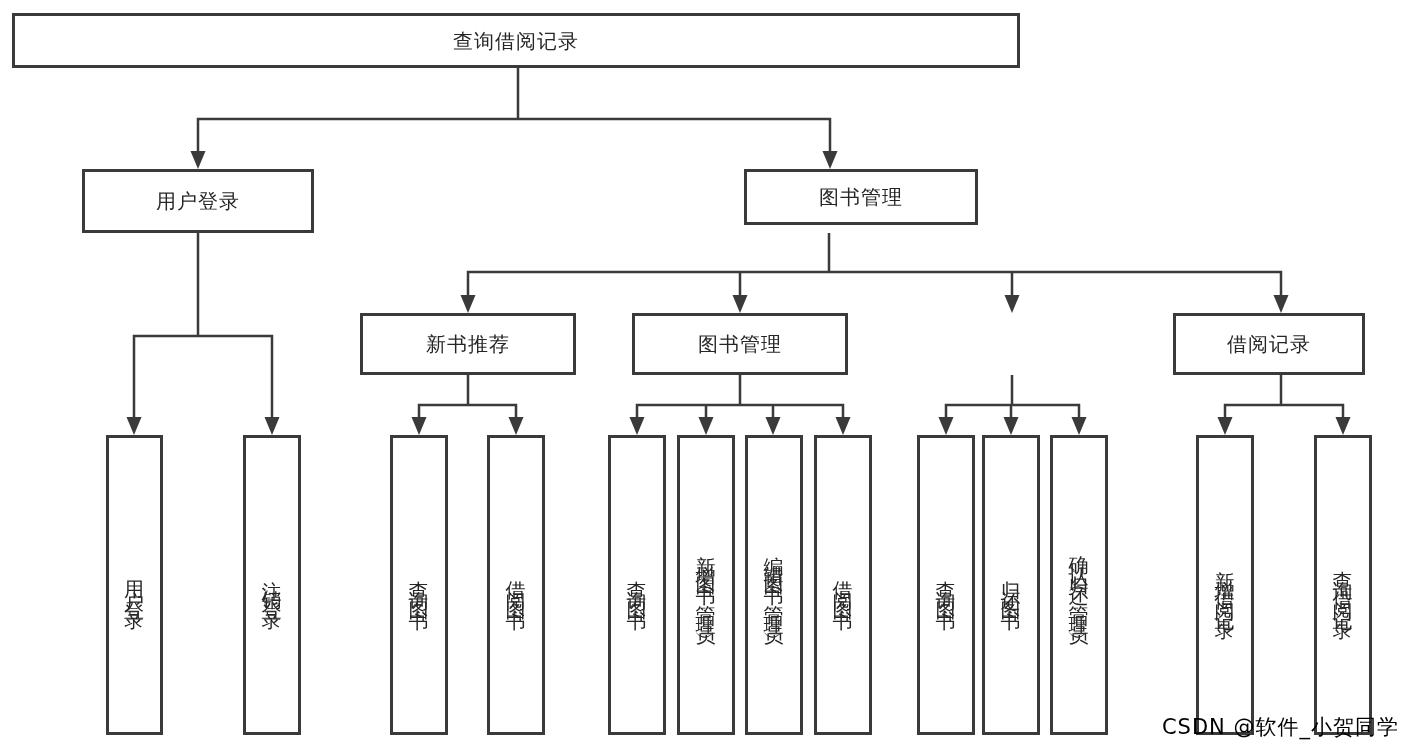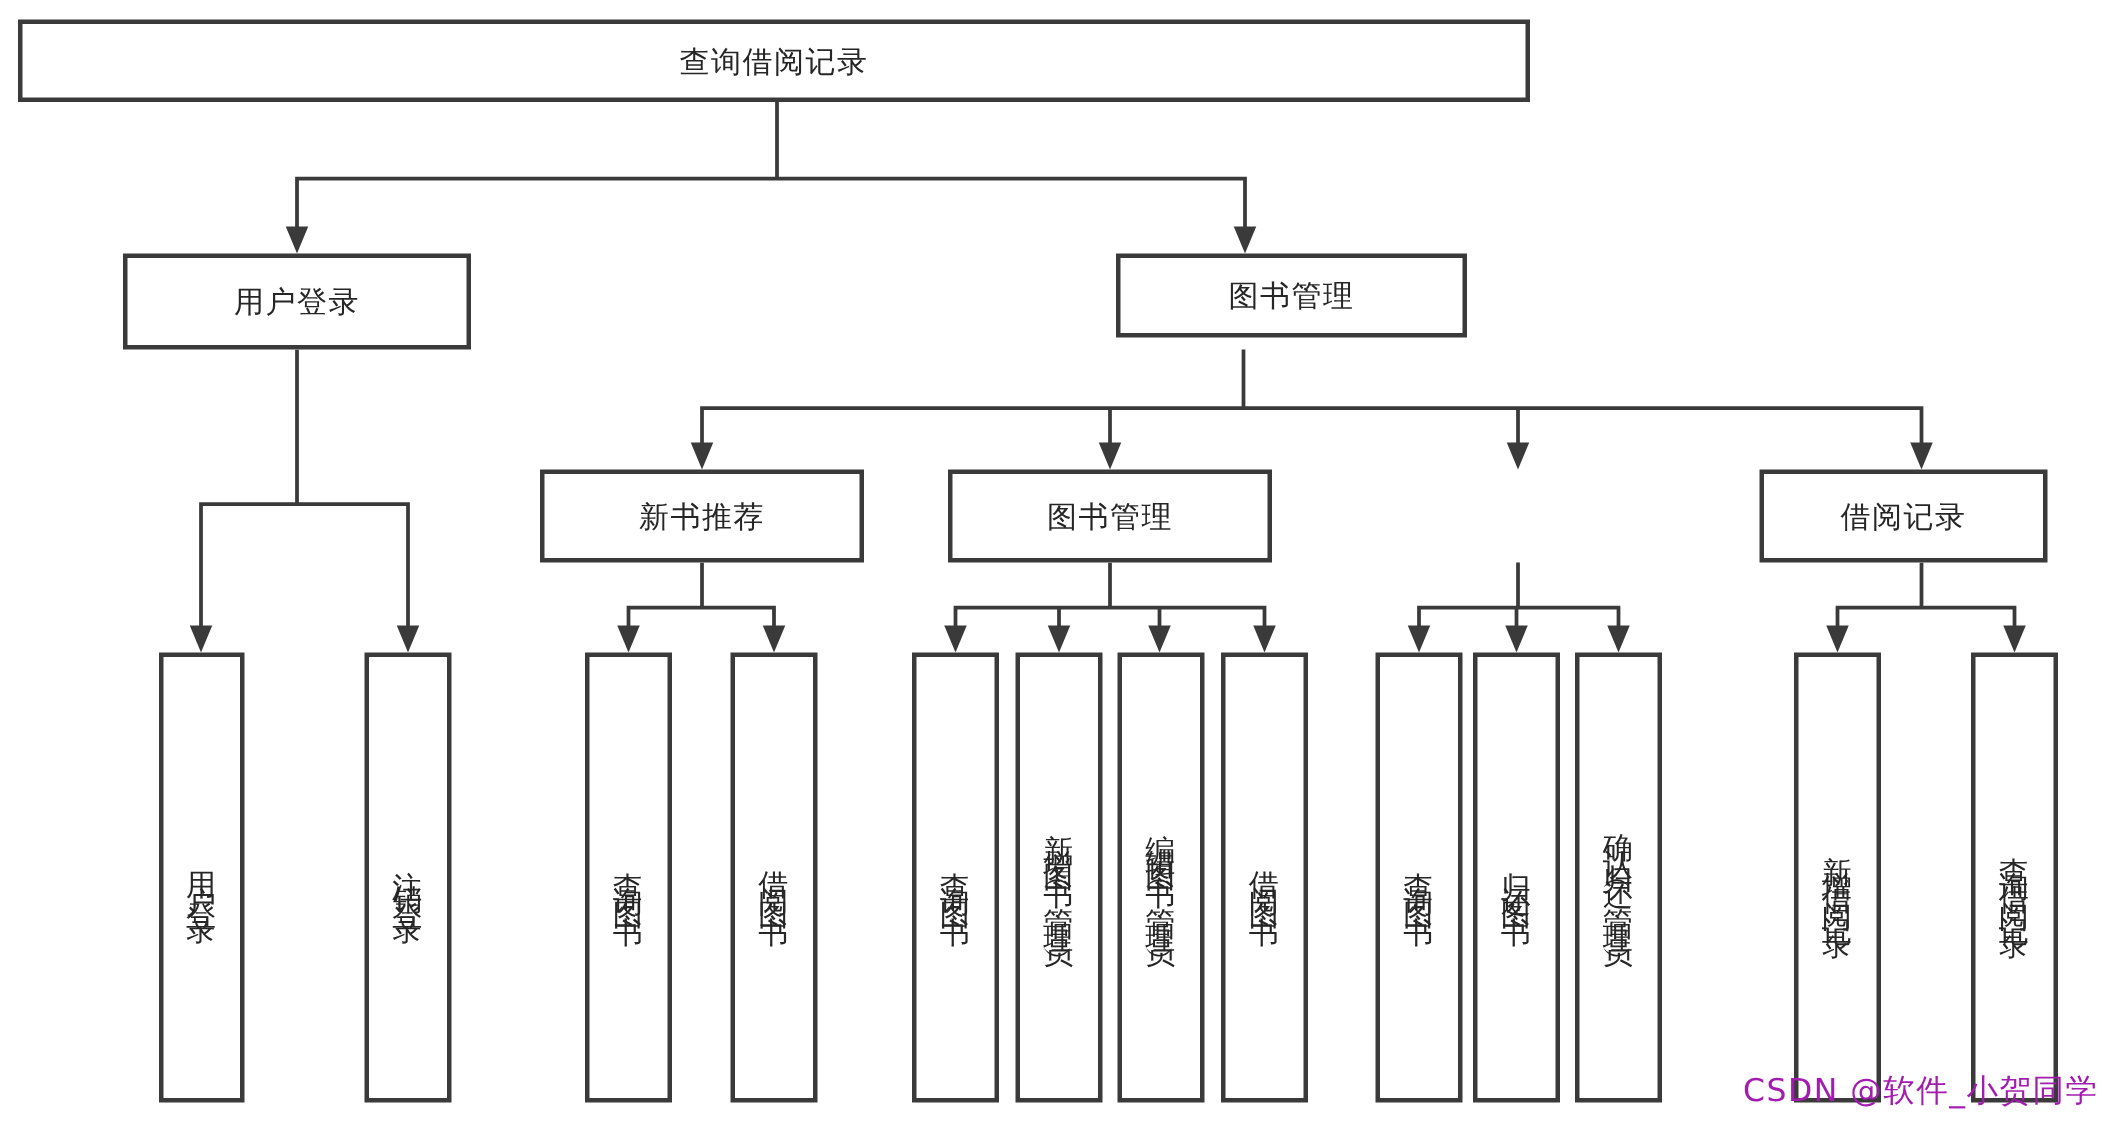--- a/index.html
+++ b/index.html
@@ -37,21 +37,21 @@
     writing-mode: vertical-rl;
     text-orientation: mixed;
     letter-spacing: 10px;
     white-space: normal;
   }
   .watermark {
     position: absolute;
     right: 6px;
     bottom: 6px;
     font-size: 21px;
-    color: #a21caf;
+    color: #000000;
     letter-spacing: 1px;
     z-index: 5;
     font-family: "DejaVu Sans", "Liberation Sans", sans-serif;
   }
 </style>
 </head>
 <body>
 
 <div class="canvas">
 

